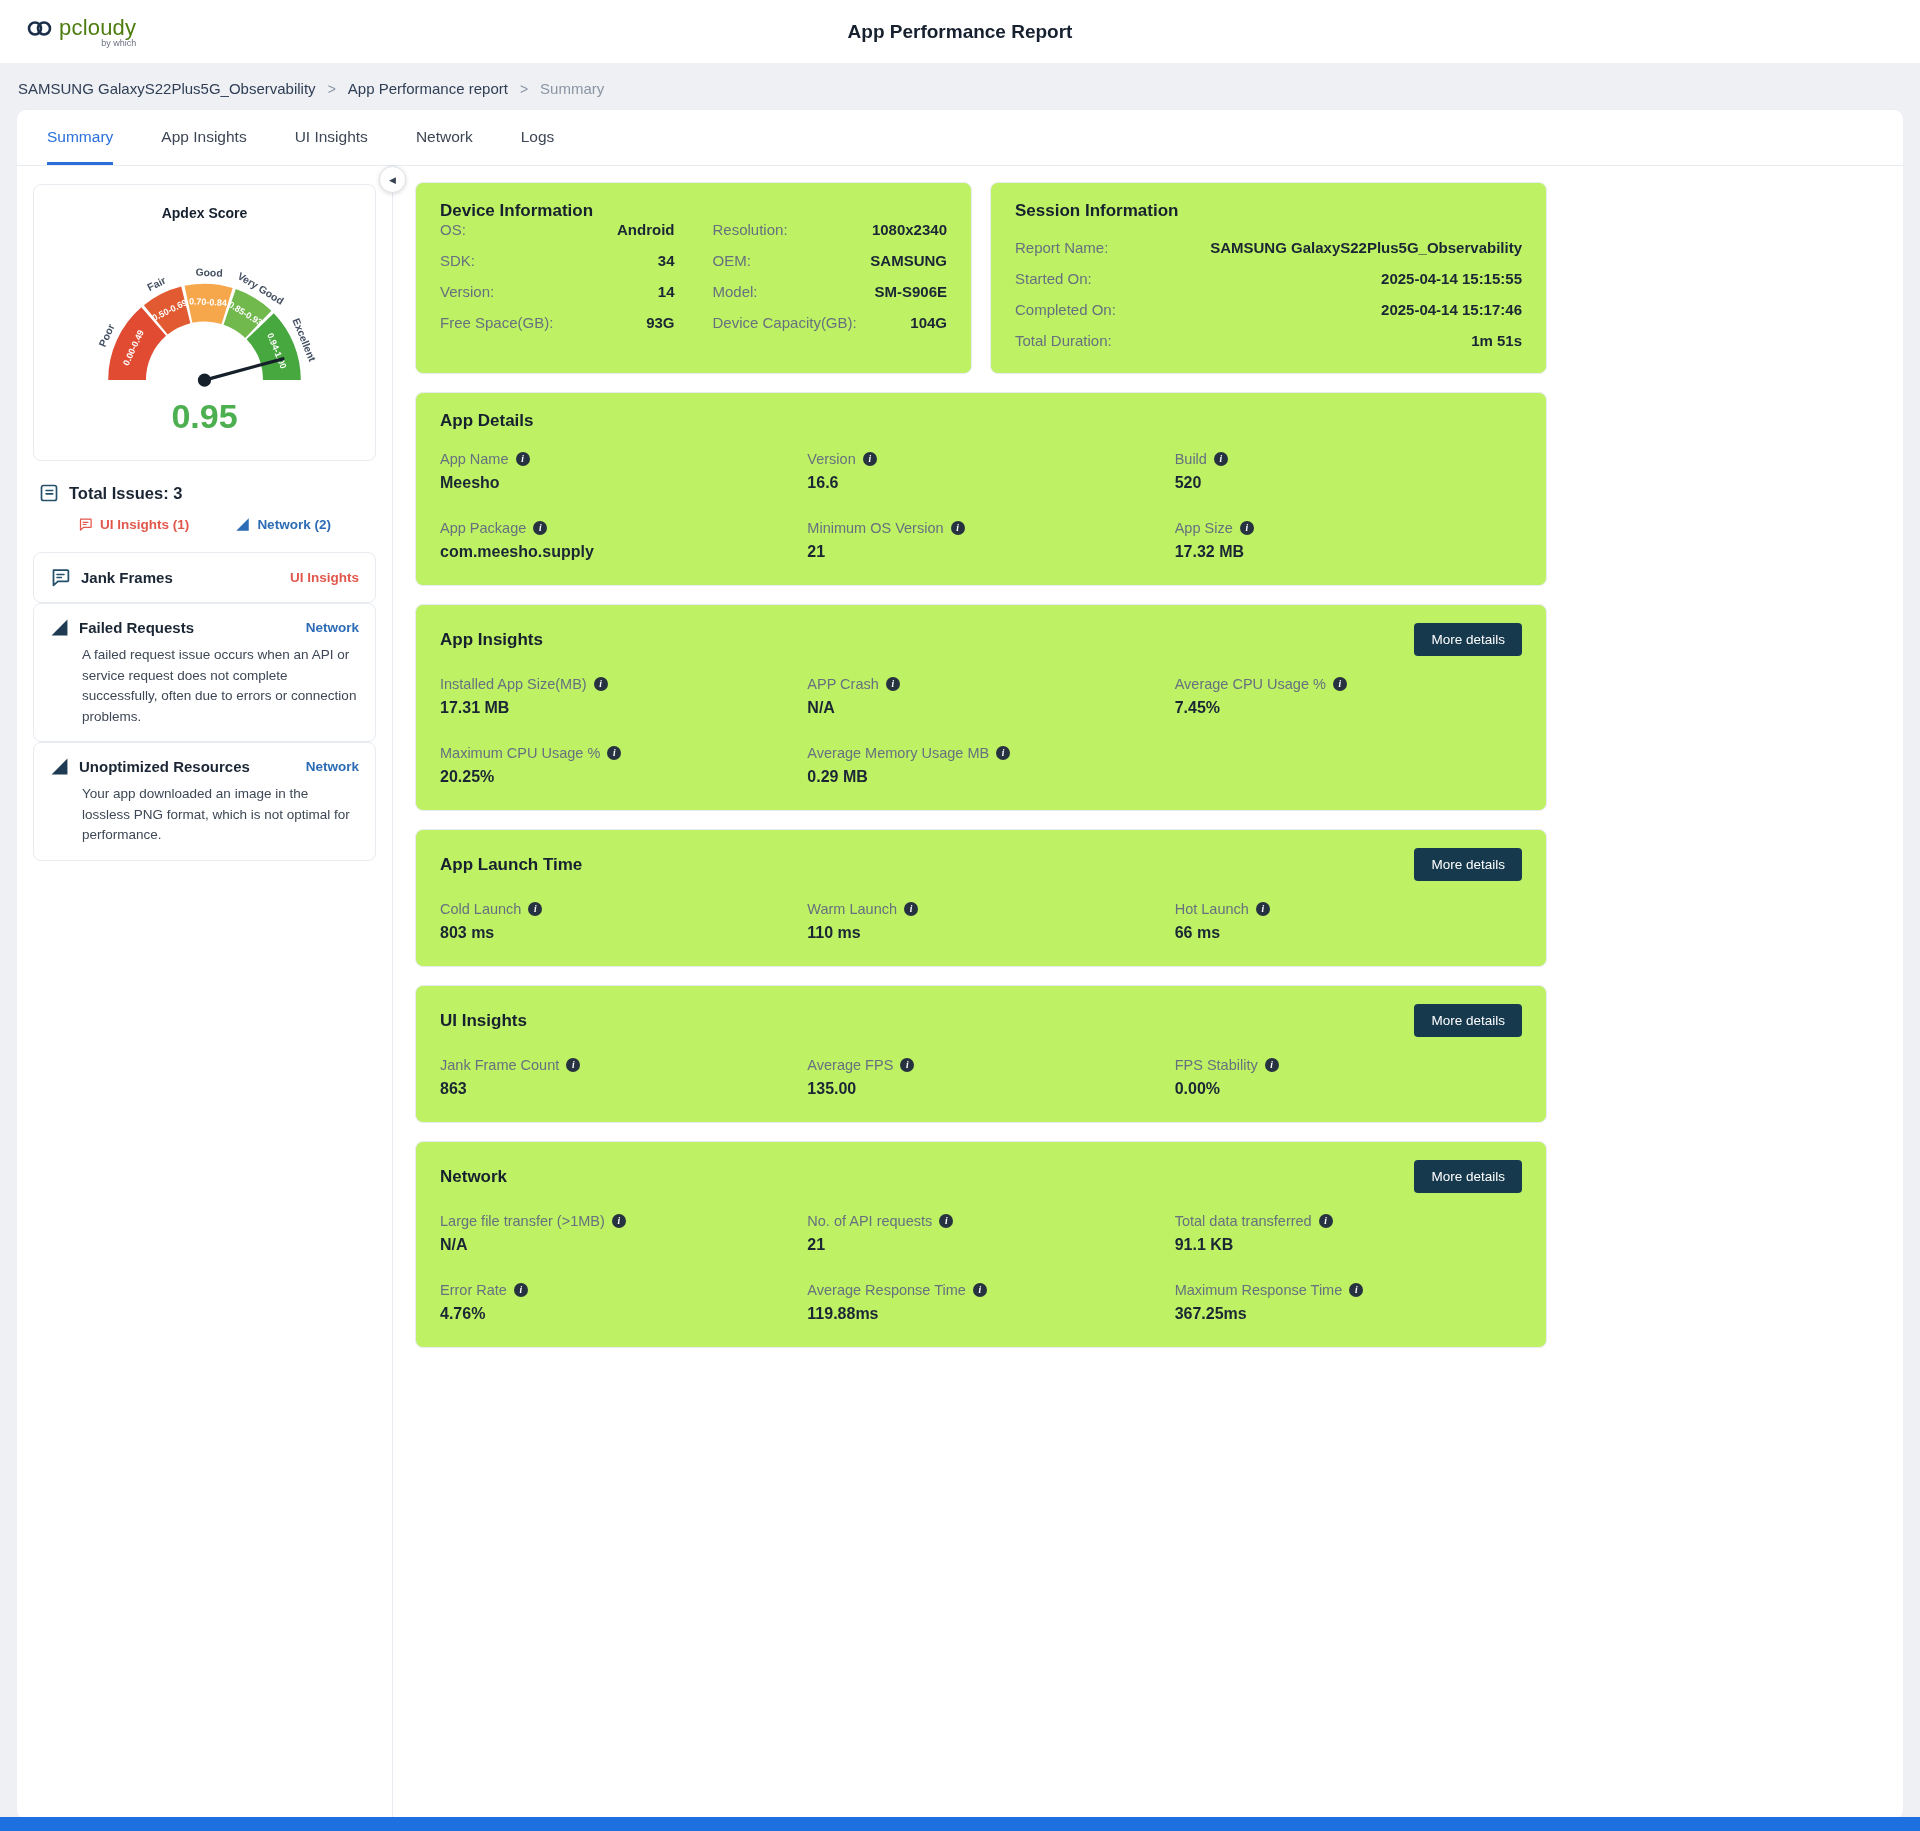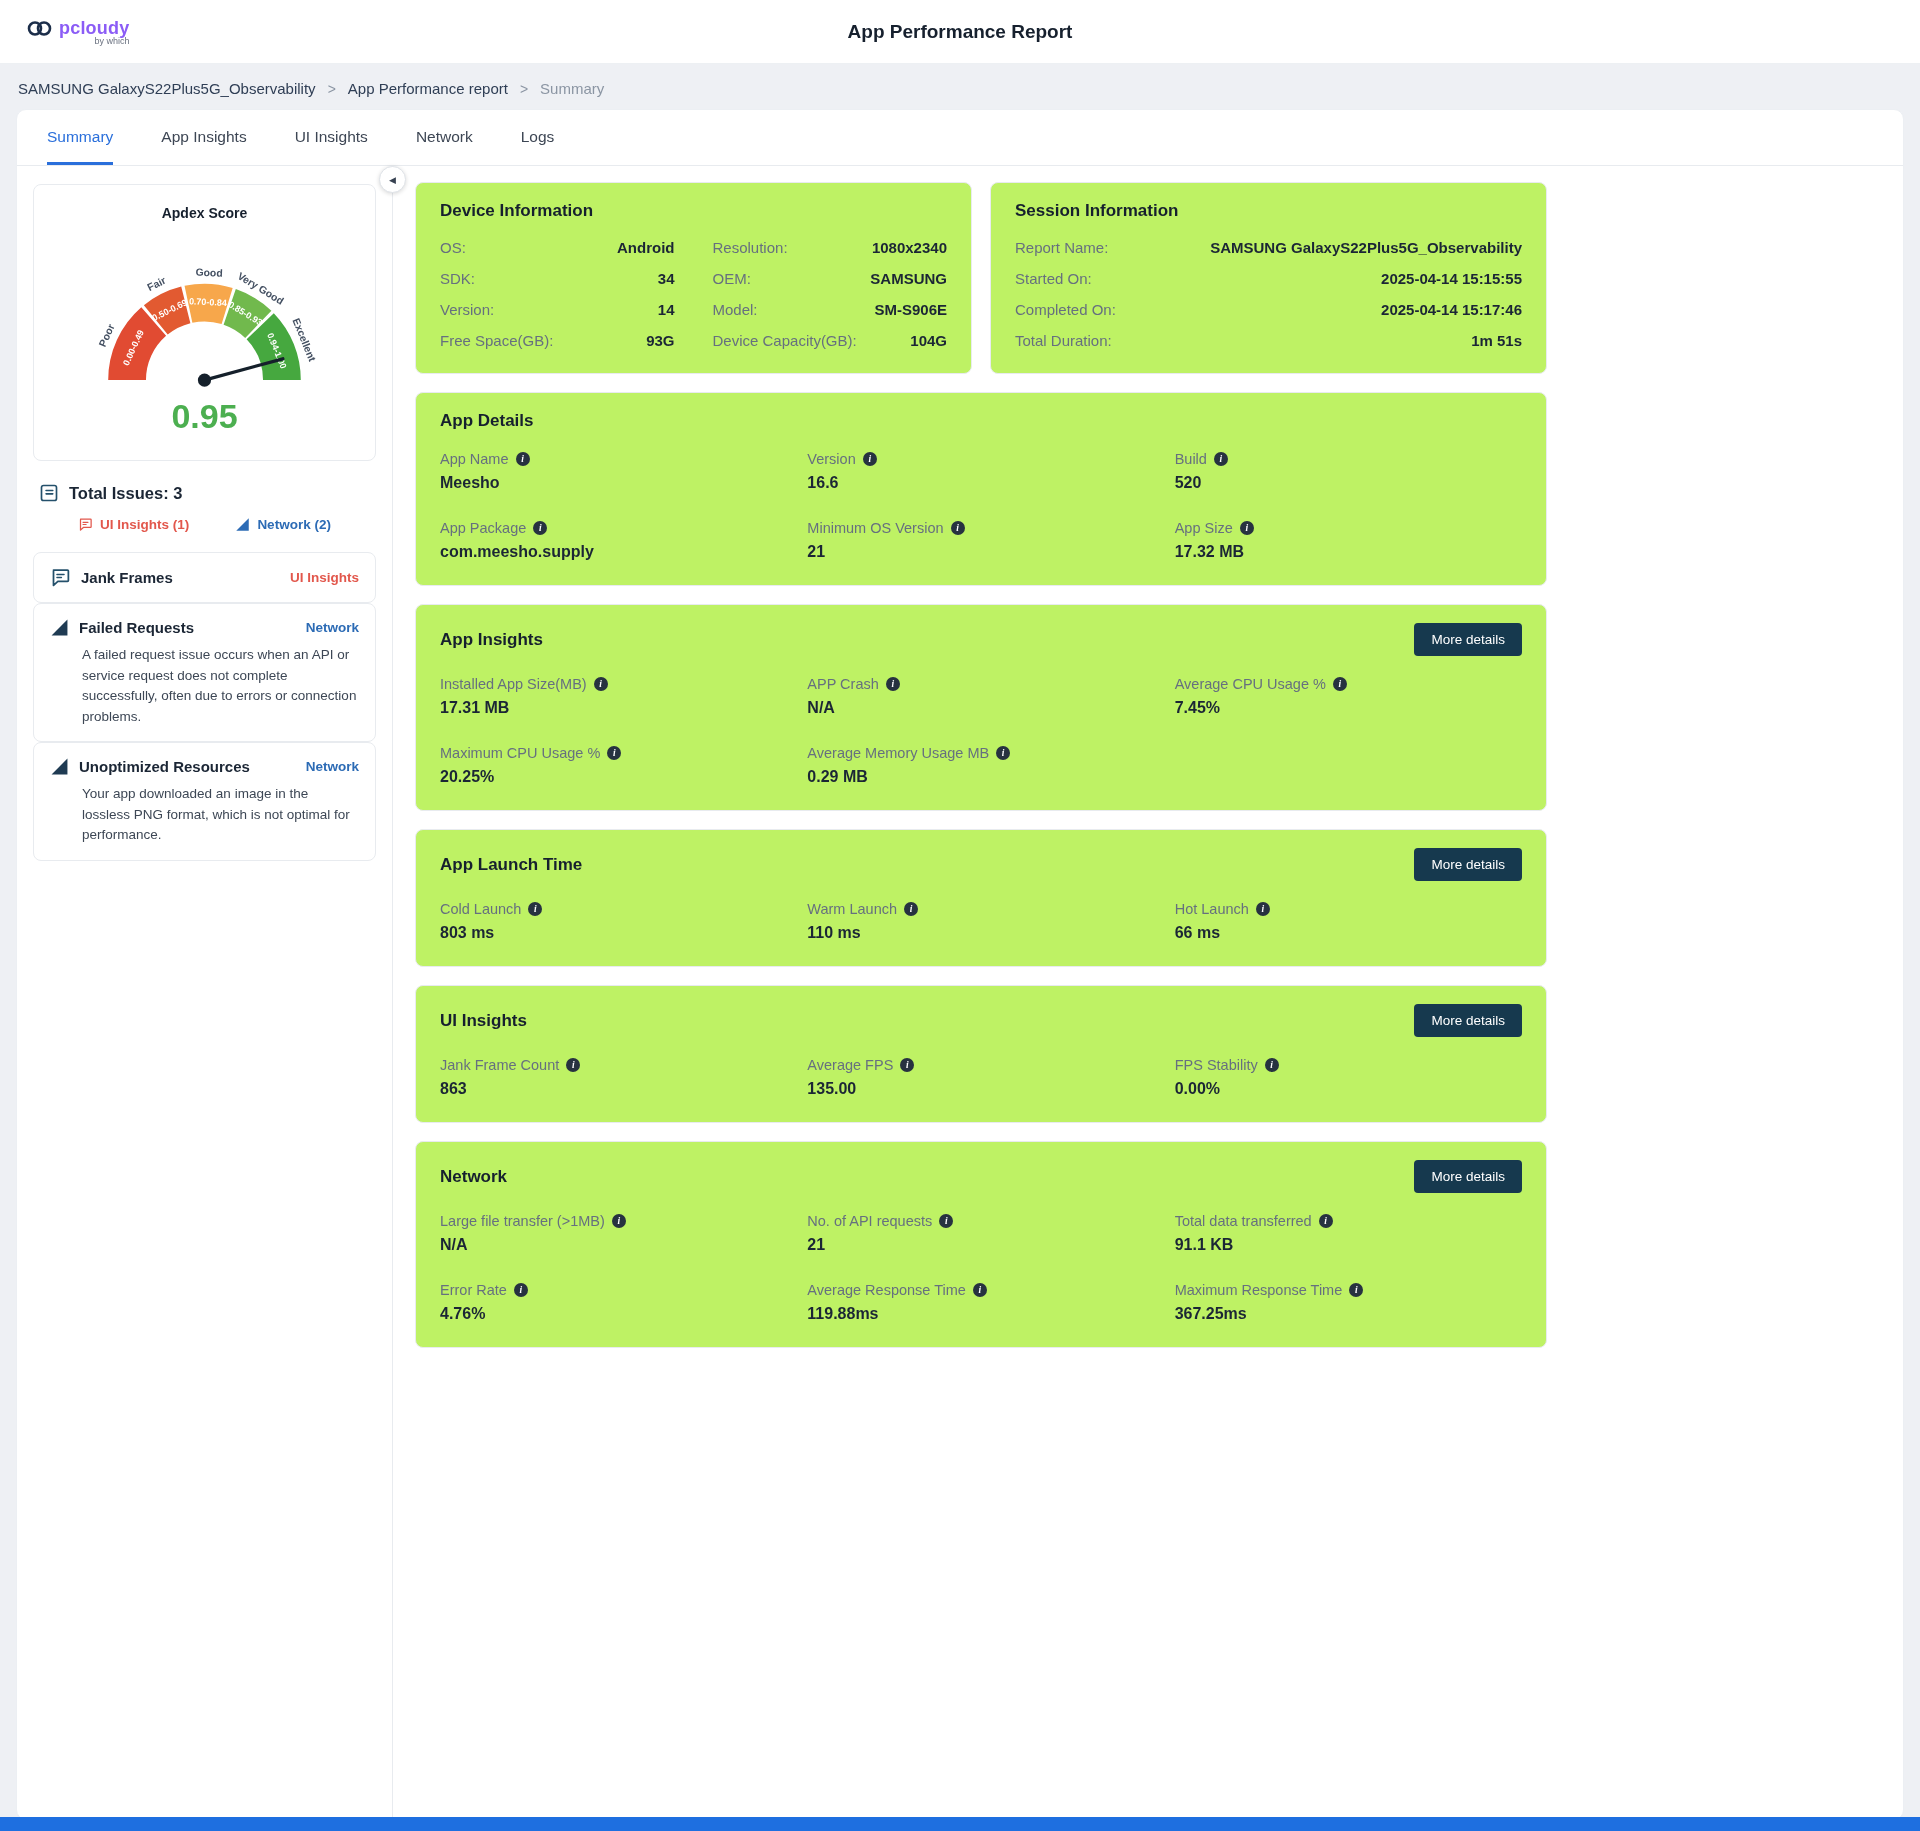--- a/index.html
+++ b/index.html
@@ -12,21 +12,21 @@
     position: relative;
     overflow: hidden;
   }
   
   .app-header {
     height: 64px; background: #fff; display: flex; align-items: center;
     padding: 0 26px; position: relative; border-bottom: 1px solid #edf0f3;
   }
   .logo { display: flex; flex-direction: column; cursor: pointer; z-index: 2; }
   .logo-row { display: flex; align-items: center; gap: 6px; }
-  .logo-text { font-size: 18px; font-weight: 700; color: #8b5cf6; letter-spacing: .2px; }
+  .logo-text { font-size: 22px; font-weight: 400; color: #4d7c0f; letter-spacing: .2px; }
   .logo-sub { font-size: 9px; color: #6b7280; align-self: flex-end; margin-top: -3px; }
   .page-title {
     position: absolute; left: 0; right: 0; text-align: center;
     font-size: 19px; font-weight: 700; color: #16202e;
   }
   
   .breadcrumb {
     display: flex; align-items: center; gap: 12px;
     padding: 16px 18px 12px 18px; font-size: 15px;
   }
@@ -100,21 +100,21 @@
   .main-inner { max-width: 1132px; }
   .top-grid { display: grid; grid-template-columns: 1fr 1fr; gap: 18px; }
   .card {
     border: 1px solid #e8ebef; border-radius: 8px; background: #bef264;
     padding: 18px 24px 24px;
   }
   .card h3 { font-size: 17px; font-weight: 700; color: #16202e; }
   .card .card-head { display: flex; justify-content: space-between; align-items: center; }
   .kv-grid {
     display: grid; grid-template-columns: 1fr 1fr; column-gap: 38px; row-gap: 14px;
-    margin-top: 18px; font-size: 15px;
+    font-size: 15px;
   }
   .kv-col { display: flex; flex-direction: column; gap: 14px; margin-top: 18px; font-size: 15px; }
   .kv { display: flex; justify-content: space-between; gap: 12px; }
   .kv .k { color: #66707f; white-space: nowrap; }
   .kv .v { color: #1b2635; text-align: right; font-weight: bold; }
   .section-card { margin-top: 18px; position: relative; }
   .metrics {
     display: grid; grid-template-columns: 1fr 1fr 1fr; column-gap: 20px; row-gap: 28px;
     margin-top: 20px;
   }

